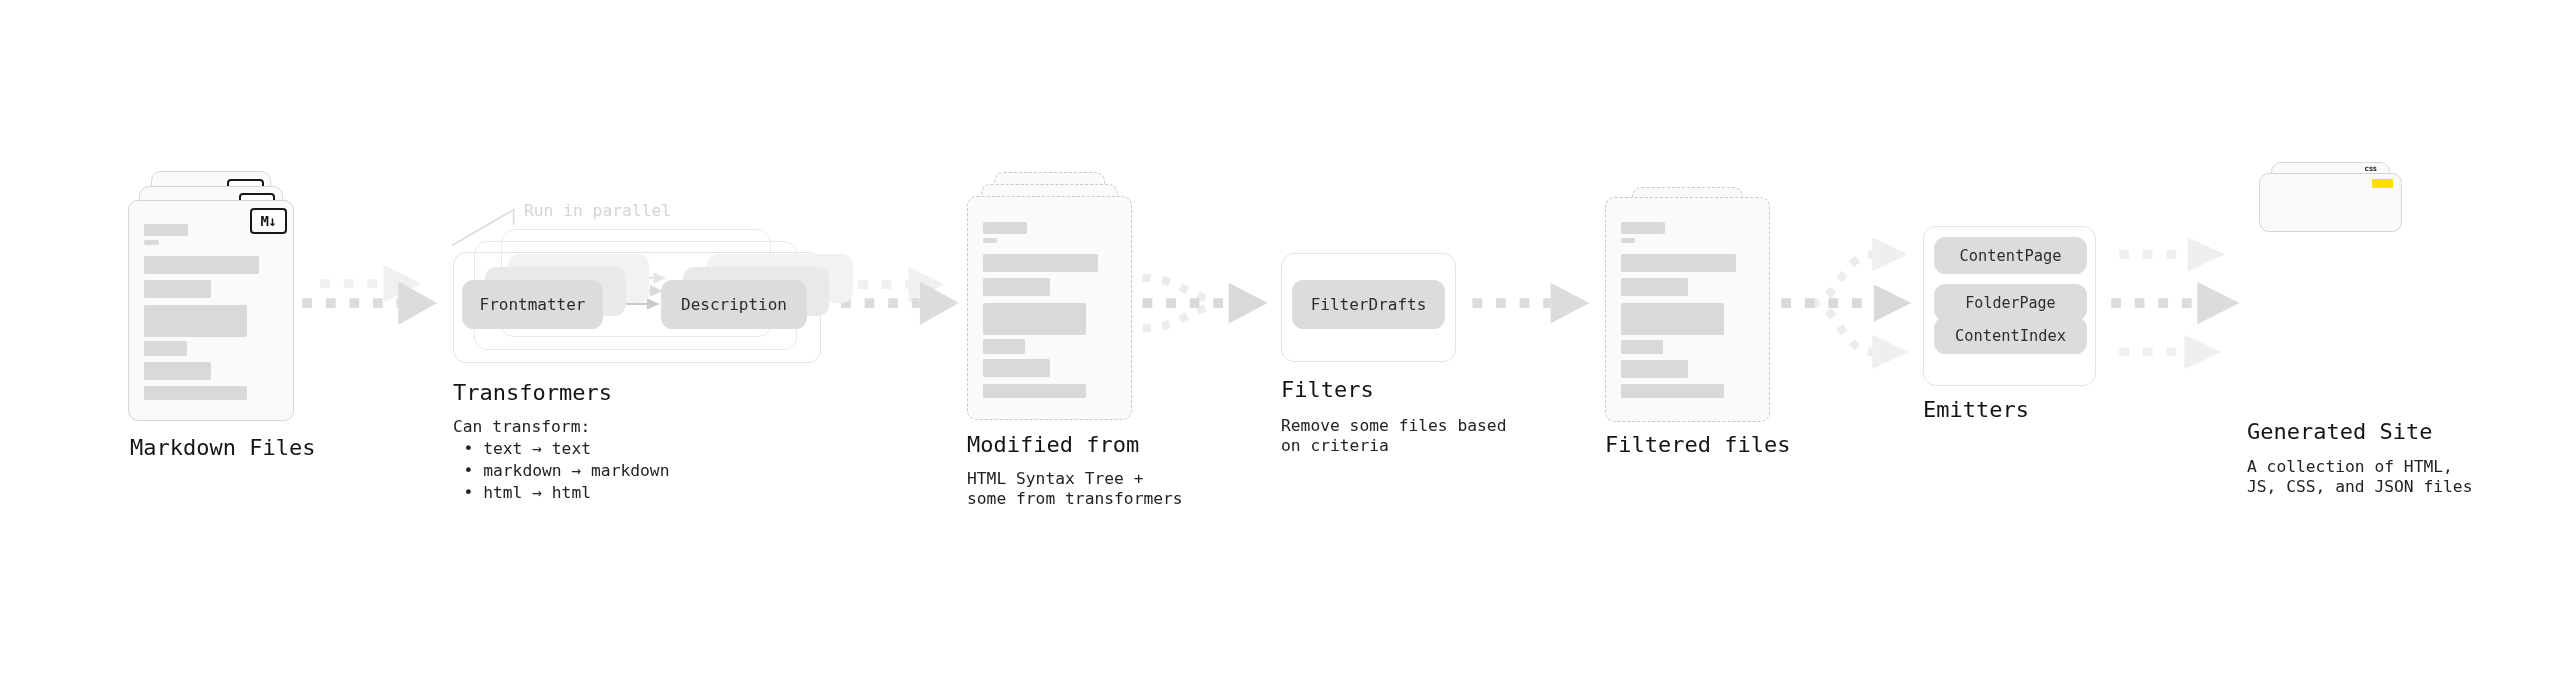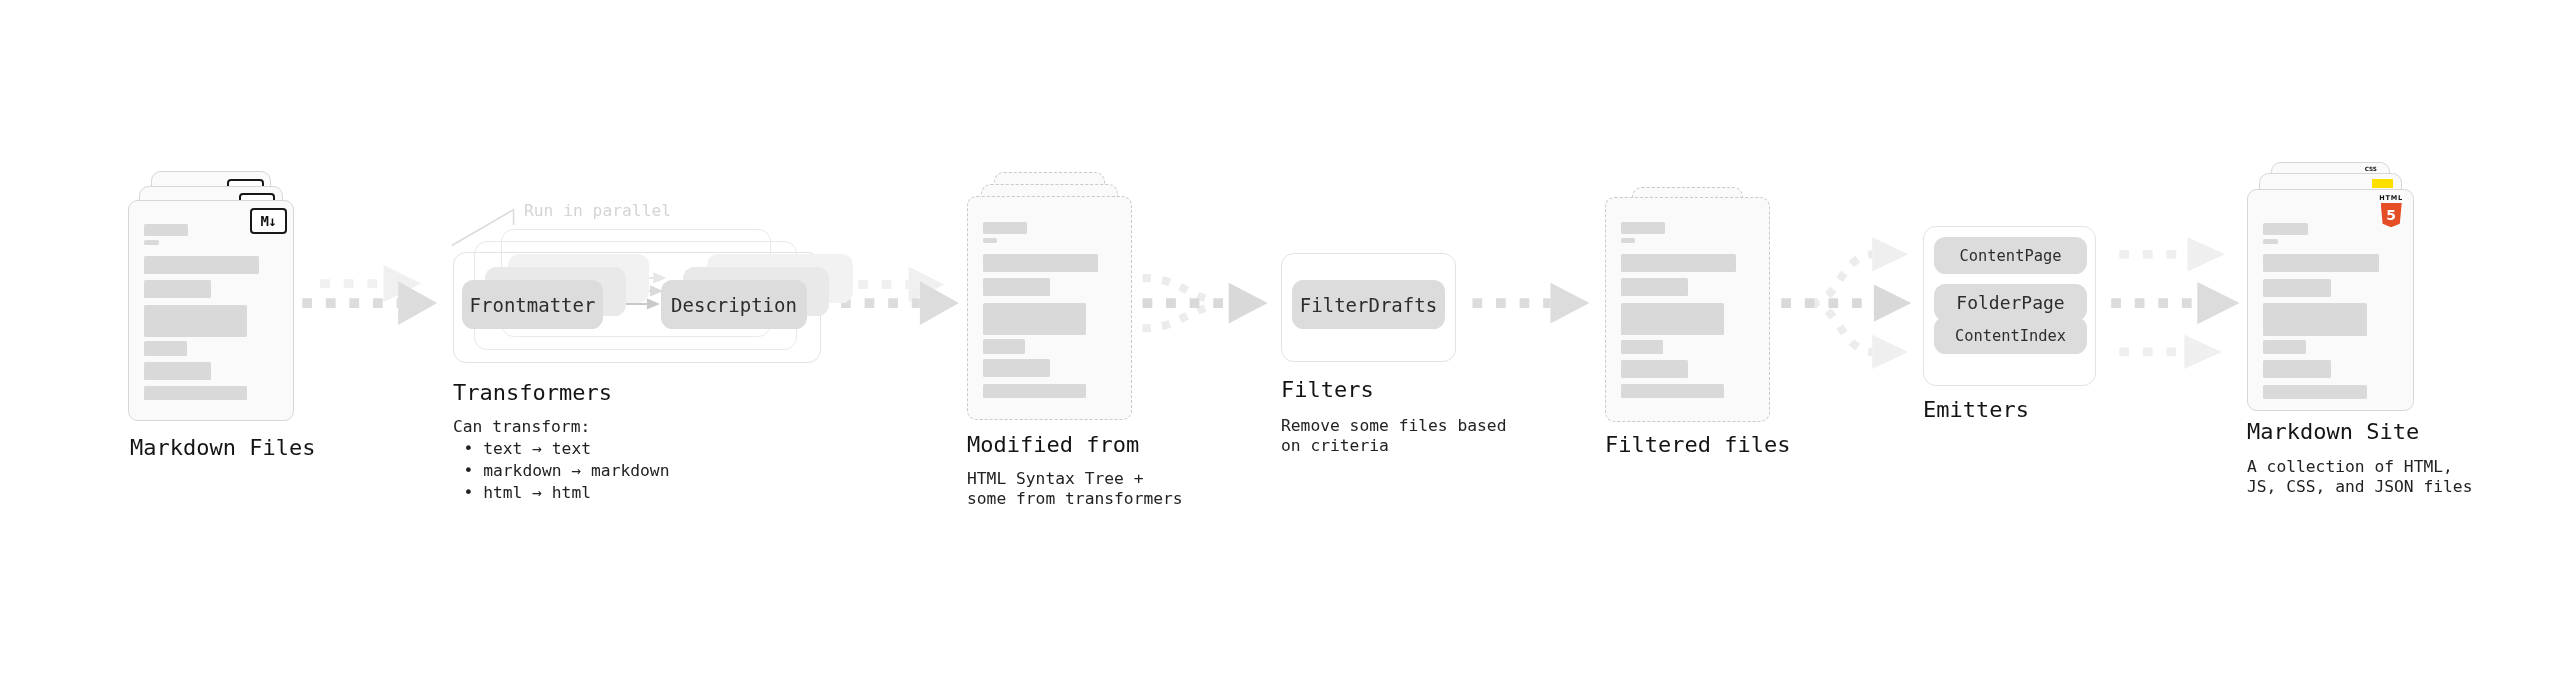--- a/index.html
+++ b/index.html
@@ -16,21 +16,21 @@
   .bar{background:#d9d9d9;border-radius:1.6px;}
   .md-badge{
     position:absolute;top:6.5px;right:6.5px;width:32.5px;height:22px;background:#fff;
     border:2.4px solid #181818;border-radius:4.1px;display:flex;align-items:center;justify-content:center;
     font-size:14px;font-weight:bold;color:#111;letter-spacing:-0.8px;
   }
   .obox{position:absolute;background:transparent;border:1.6px solid #e3e3e3;border-radius:13px;z-index:2;}
   .obox.back{border-color:#e9e9e9;}
   .pill{
     position:absolute;background:#dcdcdc;border-radius:11.4px;z-index:3;
-    display:flex;align-items:center;justify-content:center;font-size:19px;color:#2d2d2d;
+    display:flex;align-items:center;justify-content:center;font-size:16px;color:#2d2d2d;
   }
   .pill.ghost1{background:#e9e9e9;}
   .pill.ghost2{background:#f2f2f2;}
   .stage-title{position:absolute;z-index:2;font-size:22px;font-weight:500;color:#141414;white-space:nowrap;}
   .stage-desc{position:absolute;z-index:2;font-size:16.3px;line-height:20.3px;color:#222;white-space:nowrap;}
   .stage-desc .indent{padding-left:10.6px;}
   .annotation{position:absolute;z-index:2;font-size:16.3px;color:#d4d4d4;white-space:nowrap;}
   .html5-badge{position:absolute;top:4.1px;right:7.3px;width:29px;text-align:center;z-index:2;}
   .html5-word{font-size:6.5px;font-weight:800;letter-spacing:0.8px;color:#111;font-family:"DejaVu Sans","Liberation Sans",sans-serif;}
   .html5-shield{
@@ -203,55 +203,39 @@
           <div class="bar" style="width: 77%; height: 14px; margin-bottom: 0px;"></div>
         </div>
     </div>
   </div>
   <div class="stage-title" style="left:1605px;top:432px;">Filtered files</div>
 
   <div class="obox" style="left:1923px;top:226px;width:171px;height:158px;"></div>
   <div class="pill" style="left:1934px;top:237px;width:153px;height:37px;font-size:15.4px;">
     <span>ContentPage</span>
   </div>
-  <div class="pill" style="left:1934px;top:284px;width:153px;height:37px;font-size:18px;">
+  <div class="pill" style="left:1934px;top:284px;width:153px;height:37px;font-size:15px;">
     <span>FolderPage</span>
   </div>
   <div class="pill" style="left:1934px;top:317px;width:153px;height:37px;font-size:15.4px;">
     <span>ContentIndex</span>
   </div>
   <div class="stage-title" style="left:1923px;top:397px;">Emitters</div>
 
   <div class="stack" style="left:2247px;top:162px;width:167px;height:247px;">
     <div class="card solid" style="left:24.4px;right:24.4px;top:0;height:57px;">
       <div class="css-icon">
         <div class="css-word">CSS</div>
         <div class="css-underline"></div>
       </div>
     </div>
     <div class="card solid" style="left:12.2px;right:12.2px;top:11.4px;height:57px;">
       <div class="js-icon"></div>
     </div>
-    <div class="card solid" style="left:0;right:0;top:27px;height:220px;">
-      <div class="html5-badge">
-        <div class="html5-word">HTML</div>
-        <div class="html5-shield">5</div>
-      </div>
-      <div class="bars" style="top:32.5px;">
-          <div class="bar" style="width: 33%; height: 12.2px; margin-bottom: 4.1px;"></div>
-          <div class="bar" style="width: 11%; height: 4.9px; margin-bottom: 10.6px;"></div>
-          <div class="bar" style="width: 86%; height: 18px; margin-bottom: 6.5px;"></div>
-          <div class="bar" style="width: 50%; height: 18px; margin-bottom: 6.5px;"></div>
-          <div class="bar" style="width: 77%; height: 32.5px; margin-bottom: 4.1px;"></div>
-          <div class="bar" style="width: 32%; height: 14.6px; margin-bottom: 5.7px;"></div>
-          <div class="bar" style="width: 50%; height: 18px; margin-bottom: 6.5px;"></div>
-          <div class="bar" style="width: 77%; height: 14px; margin-bottom: 0px;"></div>
-        </div>
-    </div>
-  </div>
-  <div class="stage-title" style="left:2247px;top:419px;">Markdown Site</div>
+  </div>
+  <div class="stage-title" style="left:2247px;top:419px;">Generated Site</div>
   <div class="stage-desc" style="left:2247px;top:457px;">
     <div>A collection of HTML,</div>
     <div>JS, CSS, and JSON files</div>
   </div>
 
 </div>
 
 
 </body></html>

